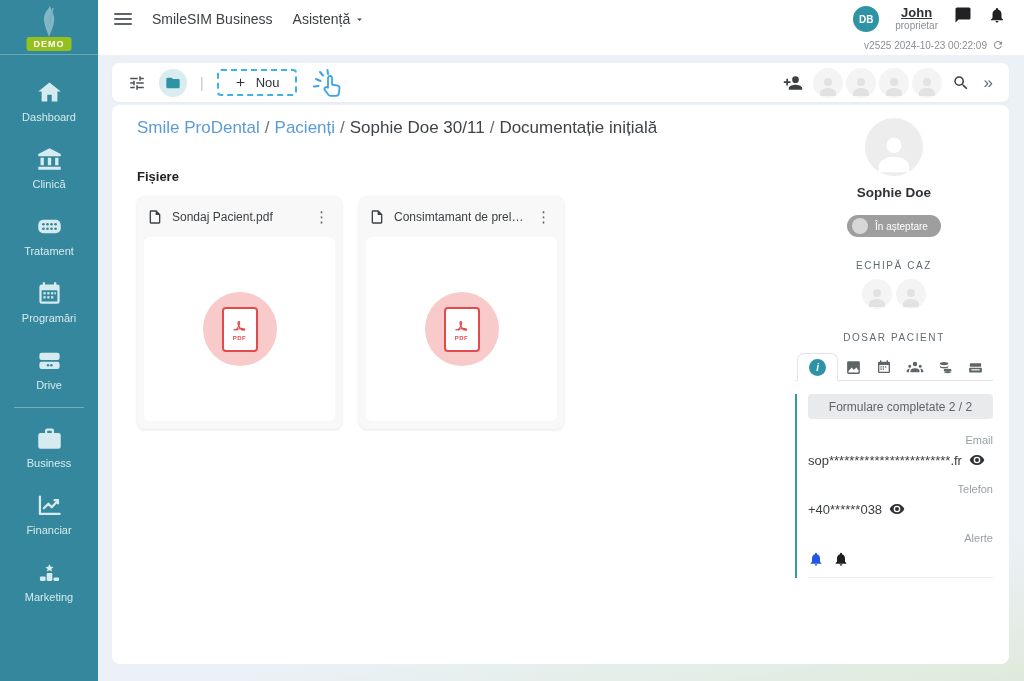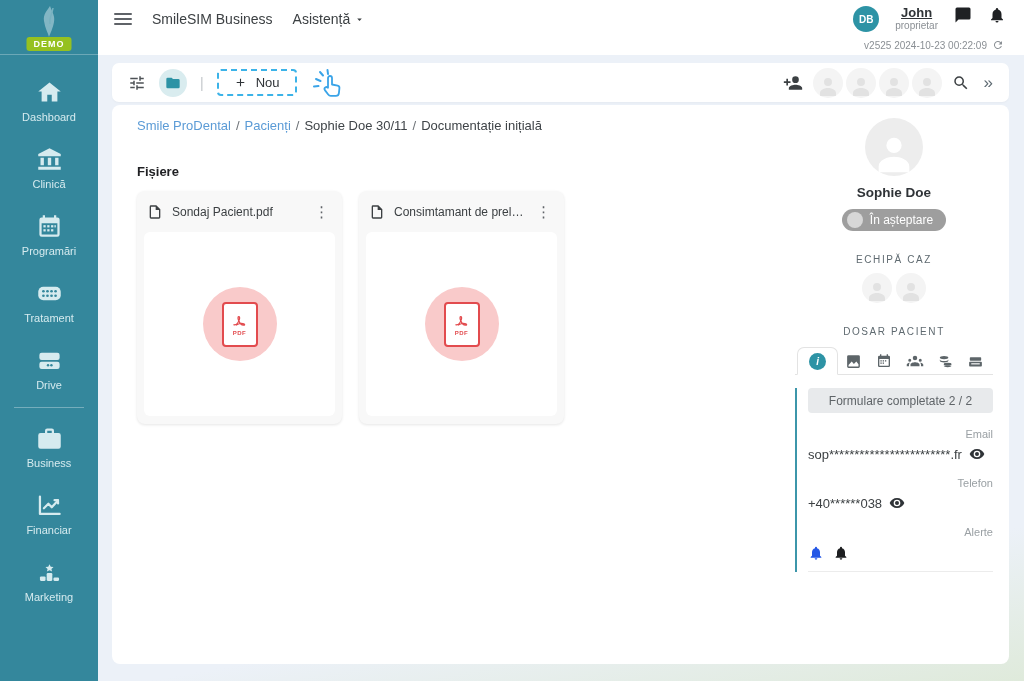--- a/index.html
+++ b/index.html
@@ -52,41 +52,41 @@
   .hand-cursor { margin-left:2px; margin-top:8px; }
   .tb-right { margin-left:auto; display:flex; align-items:center; gap:10px; }
   .avatar-strip { display:flex; gap:3px; }
   .ph-avatar { width:30px; height:30px; border-radius:50%; background:#f4f4f4; overflow:hidden; display:flex; align-items:flex-end; justify-content:center; cursor:pointer; }
   .dbl-chevron { font-size:17px; color:#5f6b73; cursor:pointer; margin-left:4px; }
 
   
   .main-card { position:absolute; left:112px; top:105px; width:897px; height:559px; background:#fff;
     border-radius:8px; display:flex; z-index:1; }
   .content-left { flex:1; padding:13px 10px 0 25px; }
-  .breadcrumb { font-size:13px; display:flex; gap:5px; flex-wrap:wrap; }
+  .breadcrumb { font-size:17px; display:flex; gap:5px; flex-wrap:wrap; }
   .bc-link { color:#5b9bd6; cursor:pointer; }
   .bc-current { color:#3f4448; }
   .bc-sep { color:#6c7176; }
   .files-title { font-size:13px; font-weight:bold; color:#202124; margin-top:31px; }
   .cards-row { display:flex; gap:17px; margin-top:12px; }
   .file-card { width:205px; height:233px; background:#f8f8f8; border-radius:8px; box-shadow:0 1px 3px rgba(0,0,0,.1); }
   .fc-head { height:41px; display:flex; align-items:center; padding:0 10px; gap:9px; }
   .fc-name { flex:1; font-size:12px; color:#3c4043; white-space:nowrap; overflow:hidden; text-overflow:ellipsis; }
   .kebab { color:#5f6368; font-size:15px; cursor:pointer; padding:0 3px; }
   .fc-body { margin:0 7px 7px 7px; height:184px; background:#fff; border-radius:6px; display:flex; align-items:center; justify-content:center; cursor:pointer; }
   .pdf-circle { width:74px; height:74px; border-radius:50%; background:#f9caca; display:flex; align-items:center; justify-content:center; }
   .pdf-box { width:36px; height:45px; background:#fff; border:2px solid #e24b4e; border-radius:4px;
     display:flex; flex-direction:column; align-items:center; justify-content:center; }
   .pdf-label { font-size:6px; font-weight:bold; color:#e24b4e; letter-spacing:.5px; margin-top:1px; }
 
   
   .patient-panel { width:214px; padding:13px 16px 12px 0; display:flex; flex-direction:column; align-items:center; }
   .big-avatar { width:58px; height:58px; border-radius:50%; background:#ededed; overflow:hidden; display:flex; align-items:flex-end; justify-content:center; }
   .patient-name { font-size:13.5px; font-weight:bold; color:#2f3337; margin-top:9px; }
-  .status-badge { margin-top:9px; background:#9e9e9e; color:#fff; font-size:12px; border-radius:14px;
+  .status-badge { margin-top:15px; background:#9e9e9e; color:#fff; font-size:10px; border-radius:14px;
     padding:3px 13px 3px 5px; display:flex; align-items:center; gap:7px; cursor:pointer; }
   .status-dot { width:16px; height:16px; border-radius:50%; background:#d7d7d7; }
   .panel-caption { font-size:10px; letter-spacing:1.6px; color:#5f6a70; margin-top:23px; }
   .team-avatars { display:flex; gap:4px; margin-top:8px; }
   .tab-row { width:100%; display:flex; justify-content:space-between; align-items:flex-end;
     border-bottom:1px solid #e3e3e3; margin-top:10px; padding:0 2px; }
   .tab { width:31px; height:26px; display:flex; align-items:center; justify-content:center; cursor:pointer; color:#5d6569; }
   .tab.active { width:42px; height:28px; background:#fff; border:1px solid #e3e3e3; border-bottom:1px solid #fff;
     border-radius:7px 7px 0 0; margin-bottom:-1px; }
   .info-chip { width:17px; height:17px; border-radius:50%; background:#2d93a5; color:#fff; font-size:10px;
@@ -122,48 +122,48 @@
     </div>
 
     <div class="nav-item">
       <svg viewBox="0 0 24 24" fill="currentColor">
           <path d="M12 2 2 7v2h20V7L12 2zM4 10.5h3V17H4v-6.5zm6.5 0h3V17h-3v-6.5zm6.5 0h3V17h-3v-6.5zM2 18.5h20V21H2v-2.5z"></path>
         </svg>
       <span class="nav-label">Clinică</span>
     </div>
 
     <div class="nav-item">
-      <svg viewBox="0 0 24 24" fill="currentColor">
-        <path d="M19 4h-1V2h-2v2H8V2H6v2H5a2 2 0 0 0-2 2v13a2 2 0 0 0 2 2h14a2 2 0 0 0 2-2V6a2 2 0 0 0-2-2zm0 15H5V9h14v10z"></path>
-        <rect x="6.6" y="10.8" width="2" height="2"></rect>
-          <rect x="10" y="10.8" width="2" height="2"></rect>
-          <rect x="13.4" y="10.8" width="2" height="2"></rect>
-          <rect x="16.4" y="10.8" width="1.2" height="2"></rect>
-        <rect x="6.6" y="14.4" width="2" height="2"></rect>
-          <rect x="10" y="14.4" width="2" height="2"></rect>
-          <rect x="13.4" y="14.4" width="2" height="2"></rect>
-      </svg>
-      <span class="nav-label">Programări</span>
-    </div>
-
-    <div class="nav-item">
       <svg viewBox="0 0 24 24">
         <rect x="2" y="6" width="20" height="12" rx="4.5" fill="currentColor"></rect>
         <g fill="#34879c">
           <circle cx="6.6" cy="10" r="1.2"></circle>
             <circle cx="10.2" cy="10" r="1.2"></circle>
             <circle cx="13.8" cy="10" r="1.2"></circle>
             <circle cx="17.4" cy="10" r="1.2"></circle>
           <circle cx="6.6" cy="14" r="1.2"></circle>
             <circle cx="10.2" cy="14" r="1.2"></circle>
             <circle cx="13.8" cy="14" r="1.2"></circle>
             <circle cx="17.4" cy="14" r="1.2"></circle>
         </g>
       </svg>
       <span class="nav-label">Tratament</span>
+    </div>
+
+    <div class="nav-item">
+      <svg viewBox="0 0 24 24" fill="currentColor">
+        <path d="M19 4h-1V2h-2v2H8V2H6v2H5a2 2 0 0 0-2 2v13a2 2 0 0 0 2 2h14a2 2 0 0 0 2-2V6a2 2 0 0 0-2-2zm0 15H5V9h14v10z"></path>
+        <rect x="6.6" y="10.8" width="2" height="2"></rect>
+          <rect x="10" y="10.8" width="2" height="2"></rect>
+          <rect x="13.4" y="10.8" width="2" height="2"></rect>
+          <rect x="16.4" y="10.8" width="1.2" height="2"></rect>
+        <rect x="6.6" y="14.4" width="2" height="2"></rect>
+          <rect x="10" y="14.4" width="2" height="2"></rect>
+          <rect x="13.4" y="14.4" width="2" height="2"></rect>
+      </svg>
+      <span class="nav-label">Programări</span>
     </div>
 
 
     <div class="nav-item">
       <svg viewBox="0 0 24 24">
         <rect x="3" y="5" width="18" height="6.5" rx="2" fill="currentColor"></rect>
         <rect x="3" y="13" width="18" height="6.5" rx="2" fill="currentColor"></rect>
         <circle cx="10.7" cy="16.2" r="1.1" fill="#34879c"></circle>
           <circle cx="13.7" cy="16.2" r="1.1" fill="#34879c"></circle>
       </svg>

